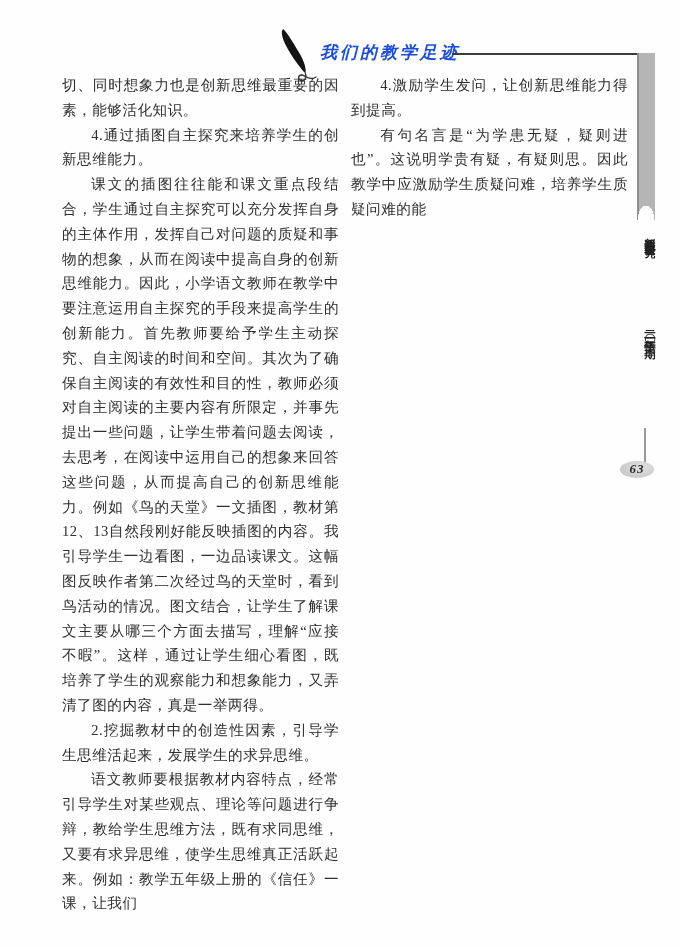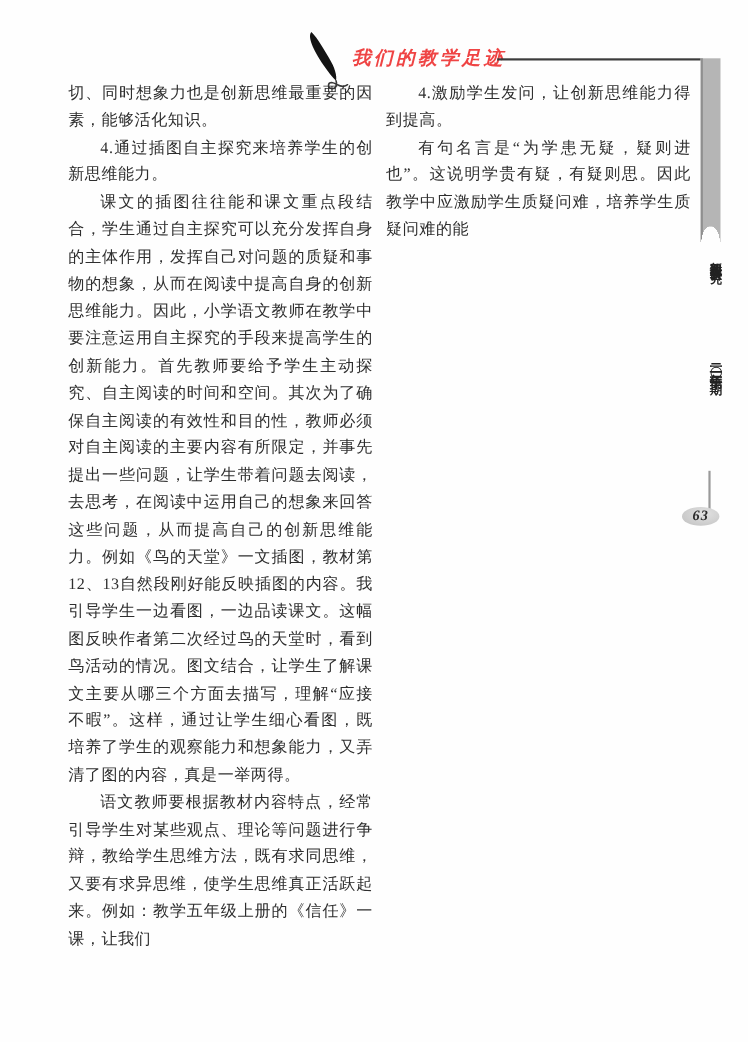--- a/index.html
+++ b/index.html
@@ -10,21 +10,21 @@
     overflow:hidden;
     font-family:"Liberation Serif","DejaVu Serif",serif;
     color:var(--ink,#2e2e2e);
   }
   
   .brush-icon{position:absolute;left:276px;top:26px;width:42px;height:60px;}
   .header-title{
     position:absolute;left:320px;top:41px;
     font-family:"DejaVu Sans","Liberation Sans",sans-serif;
     font-weight:800;font-style:italic;
-    font-size:17px;letter-spacing:3px;color:#ef4444;
+    font-size:17px;letter-spacing:3px;color:#1d4ed8;
     white-space:nowrap;
   }
   .header-rule{
     position:absolute;left:452px;top:53px;
     width:185px;height:2px;background:var(--rule,#3c3c3c);
   }
   
   .side-bar{
     position:absolute;left:637px;top:53px;
     width:18px;height:167px;
@@ -99,20 +99,21 @@
   <div class="side-line"></div>
   <div class="page-badge">
     <span>63</span>
   </div>
 
   <div class="content">
     <div class="col">
       <p>切、同时想象力也是创新思维最重要的因素，能够活化知识。</p>
       <p class="ind">4.通过插图自主探究来培养学生的创新思维能力。</p>
       <p class="ind">课文的插图往往能和课文重点段结合，学生通过自主探究可以充分发挥自身的主体作用，发挥自己对问题的质疑和事物的想象，从而在阅读中提高自身的创新思维能力。因此，小学语文教师在教学中要注意运用自主探究的手段来提高学生的创新能力。首先教师要给予学生主动探究、自主阅读的时间和空间。其次为了确保自主阅读的有效性和目的性，教师必须对自主阅读的主要内容有所限定，并事先提出一些问题，让学生带着问题去阅读，去思考，在阅读中运用自己的想象来回答这些问题，从而提高自己的创新思维能力。例如《鸟的天堂》一文插图，教材第12、13自然段刚好能反映插图的内容。我引导学生一边看图，一边品读课文。这幅图反映作者第二次经过鸟的天堂时，看到鸟活动的情况。图文结合，让学生了解课文主要从哪三个方面去描写，理解“应接不暇”。这样，通过让学生细心看图，既培养了学生的观察能力和想象能力，又弄清了图的内容，真是一举两得。</p>
+      <p class="ind">2.挖掘教材中的创造性因素，引导学生思维活起来，发展学生的求异思维。</p>
       <p class="ind">语文教师要根据教材内容特点，经常引导学生对某些观点、理论等问题进行争辩，教给学生思维方法，既有求同思维，又要有求异思维，使学生思维真正活跃起来。例如：教学五年级上册的《信任》一课，让我们</p>
     </div>
     <div class="col">
       <p class="ind">4.激励学生发问，让创新思维能力得到提高。</p>
       <p class="ind">有句名言是“为学患无疑，疑则进也”。这说明学贵有疑，有疑则思。因此教学中应激励学生质疑问难，培养学生质疑问难的能</p>
     </div>
   </div>
 
 </div>
 

